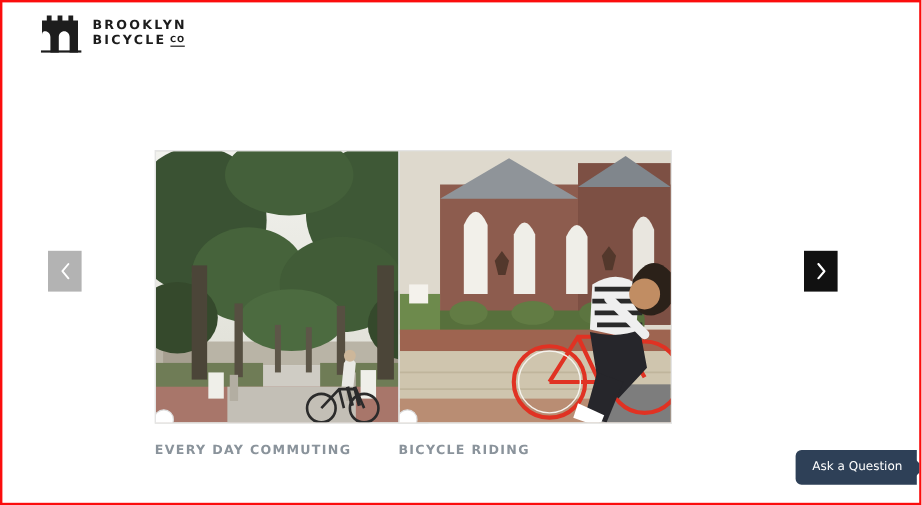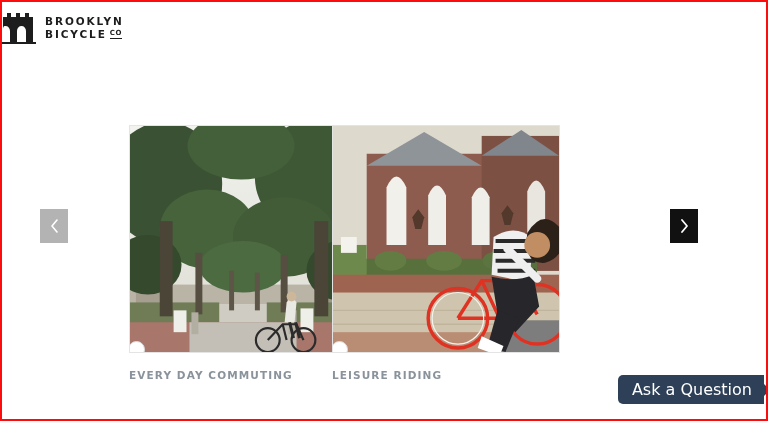--- a/index.html
+++ b/index.html
@@ -22,21 +22,21 @@
 
   
   .header {
     position: absolute;
     left: 0; top: 0;
     width: 100%;
     height: 62px;
   }
   .logo {
     position: absolute;
-    left: 0;
+    left: 32px;
     top: 9px;
     display: flex;
     align-items: center;
     gap: 9px;
   }
   .logo-mark {
     width: 34px;
     height: 33px;
     display: block;
   }
@@ -164,21 +164,21 @@
     right: 2px;
     bottom: 15px;
     height: 29px;
     display: flex;
     align-items: center;
     padding: 0 12px 0 14px;
     background: #2e4057;
     border-radius: 5px 0 0 5px;
     color: #ffffff;
     font-family: "DejaVu Sans", sans-serif;
-    font-size: 16px;
+    font-size: 10px;
     white-space: nowrap;
     cursor: pointer;
   }
   .ask-tab::after {
     content: "";
     position: absolute;
     right: -6px;
     top: 50%;
     transform: translateY(-50%);
     width: 0; height: 0;
@@ -316,21 +316,21 @@
           <path d="M164 116 h40 M162 126 h42 M164 136 h40 M166 146 h38" stroke="#2a2a2a" stroke-width="4"></path>
           <path d="M160 152 q24 6 42 -2 l6 32 -24 26 -18 -18z" fill="#26262b"></path>
           <path d="M166 186 l-10 36 18 6 14 -34z" fill="#26262b"></path>
           <path d="M150 212 l22 10 -4 10 -22 -8z" fill="#ffffff"></path>
           <path d="M196 108 q16-26 34 -4 q6 28 -16 34 q-22 2 -18 -30z" fill="#2b2119"></path>
           <circle cx="206" cy="120" r="13" fill="#c18d63"></circle>
           <path d="M176 124 l30 30" stroke="#efefef" stroke-width="8" stroke-linecap="round"></path>
         </svg>
         <span class="radio"></span>
       </div>
-      <div class="option-label">LEISURE RIDING</div>
+      <div class="option-label">BICYCLE RIDING</div>
     </div>
 
   </div>
 
   <div class="arrow arrow-prev">
     <span>
       <svg width="9" height="14" viewBox="0 0 9 14" xmlns="http://www.w3.org/2000/svg">
         <path d="M7 1 L2 7 L7 13" fill="none" stroke="#ffffff" stroke-width="1.6" stroke-linecap="round" stroke-linejoin="round"></path>
       </svg>
     </span>

